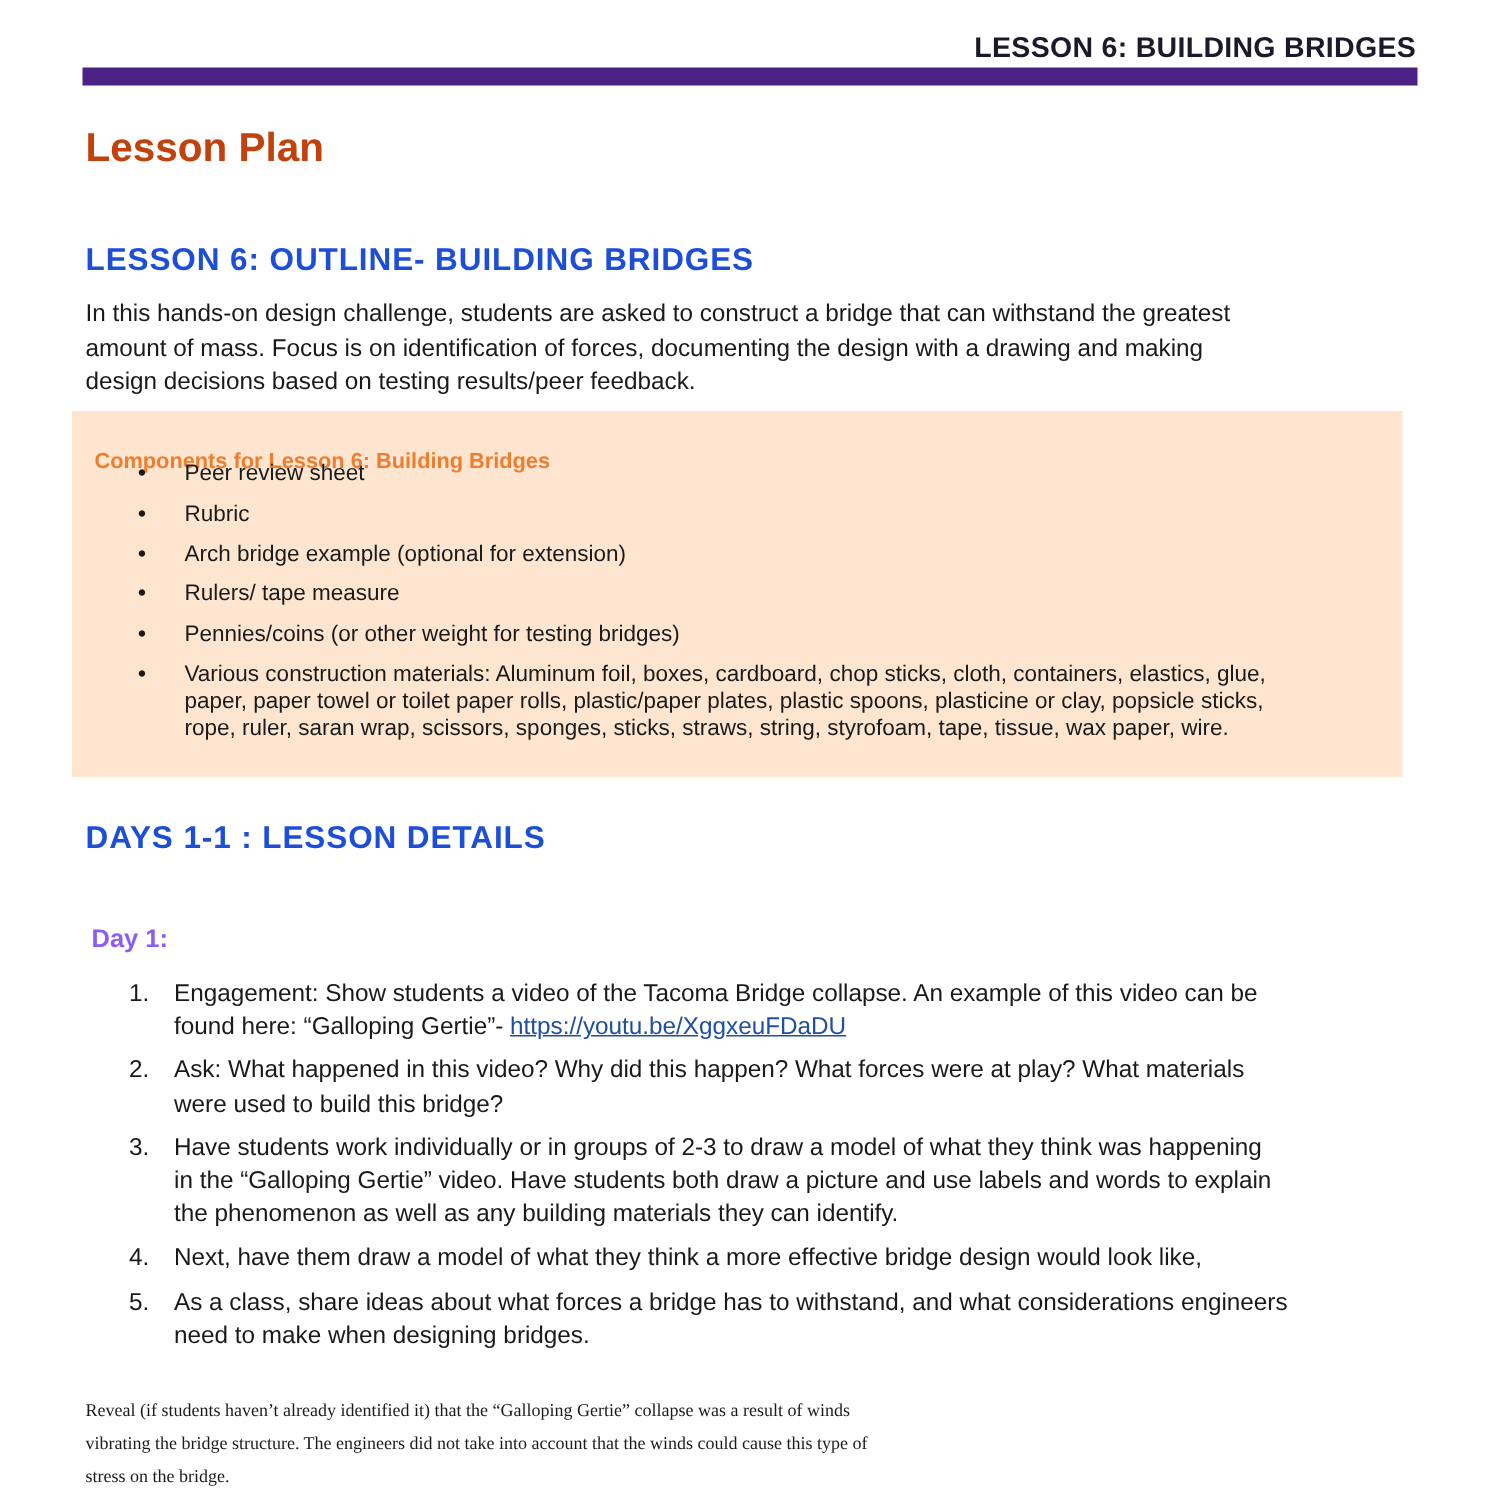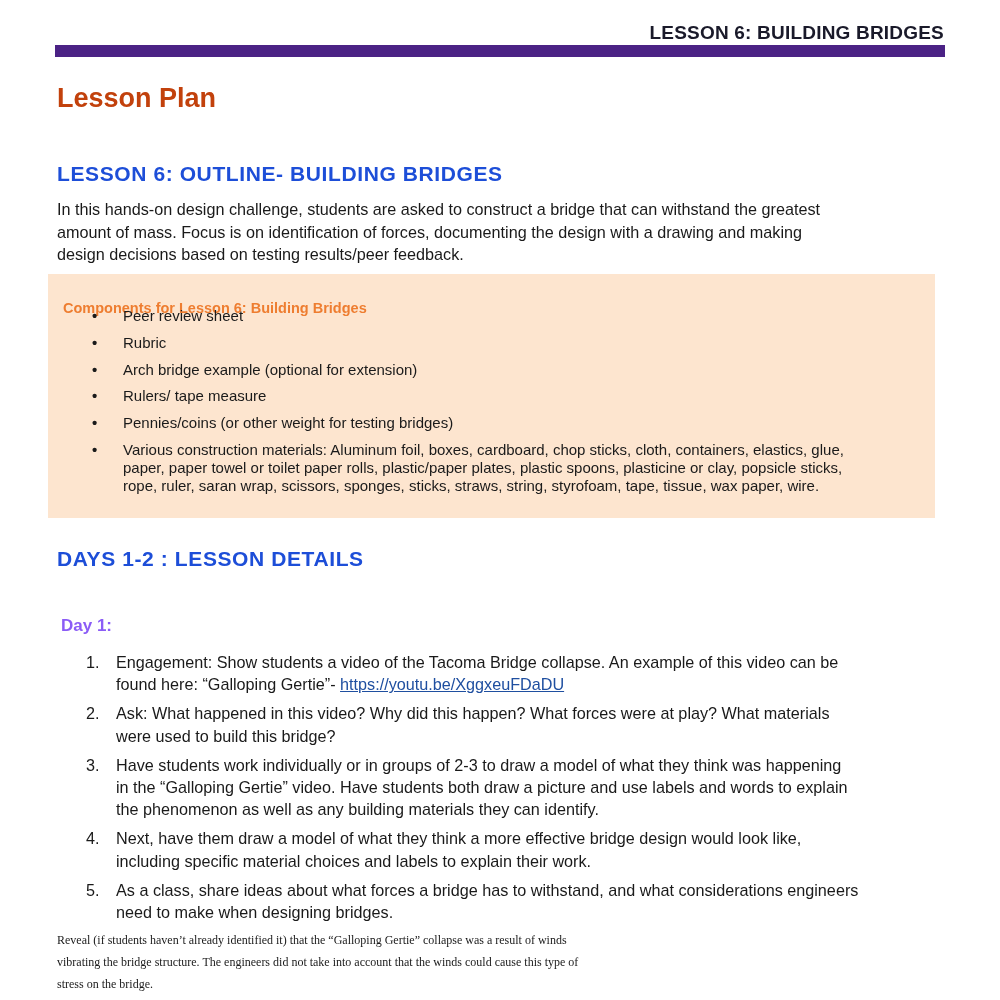--- a/index.html
+++ b/index.html
@@ -106,21 +106,21 @@
     </li>
     <li>
       <span class="bullet">•</span>
       <span>Various construction materials: Aluminum foil, boxes, cardboard, chop sticks, cloth, containers, elastics, glue,</span><br>
       <span>paper, paper towel or toilet paper rolls, plastic/paper plates, plastic spoons, plasticine or clay, popsicle sticks,</span><br>
       <span>rope, ruler, saran wrap, scissors, sponges, sticks, straws, string, styrofoam, tape, tissue, wax paper, wire.</span>
     </li>
   </ul>
 </div>
 
-<h2 class="section-heading" style="top:547px;">DAYS 1-2 : LESSON DETAILS</h2>
+<h2 class="section-heading" style="top:547px;">DAYS 1-1 : LESSON DETAILS</h2>
 
 <h3 class="day-label">Day 1:</h3>
 
 <ol class="steps">
   <li>
     <span class="num">1.</span>
     <span>Engagement: Show students a video of the Tacoma Bridge collapse. An example of this video can be</span><br>
     <span>found here: “Galloping Gertie”- </span><a class="link">https://youtu.be/XggxeuFDaDU</a>
   </li>
   <li>
@@ -130,21 +130,20 @@
   </li>
   <li>
     <span class="num">3.</span>
     <span>Have students work individually or in groups of 2-3 to draw a model of what they think was happening</span><br>
     <span>in the “Galloping Gertie” video. Have students both draw a picture and use labels and words to explain</span><br>
     <span>the phenomenon as well as any building materials they can identify.</span>
   </li>
   <li>
     <span class="num">4.</span>
     <span>Next, have them draw a model of what they think a more effective bridge design would look like,</span><br>
-    <span>including specific material choices and labels to explain their work.</span>
   </li>
   <li>
     <span class="num">5.</span>
     <span>As a class, share ideas about what forces a bridge has to withstand, and what considerations engineers</span><br>
     <span>need to make when designing bridges.</span>
   </li>
 </ol>
 
 <p class="reveal">
   <span>Reveal (if students haven’t already identified it) that the “Galloping Gertie” collapse was a result of winds</span><br>

